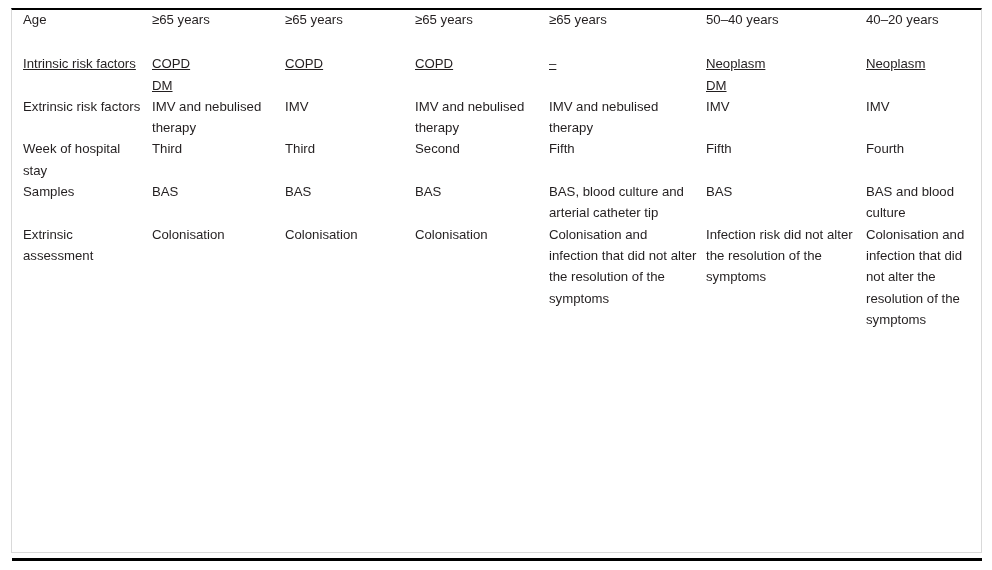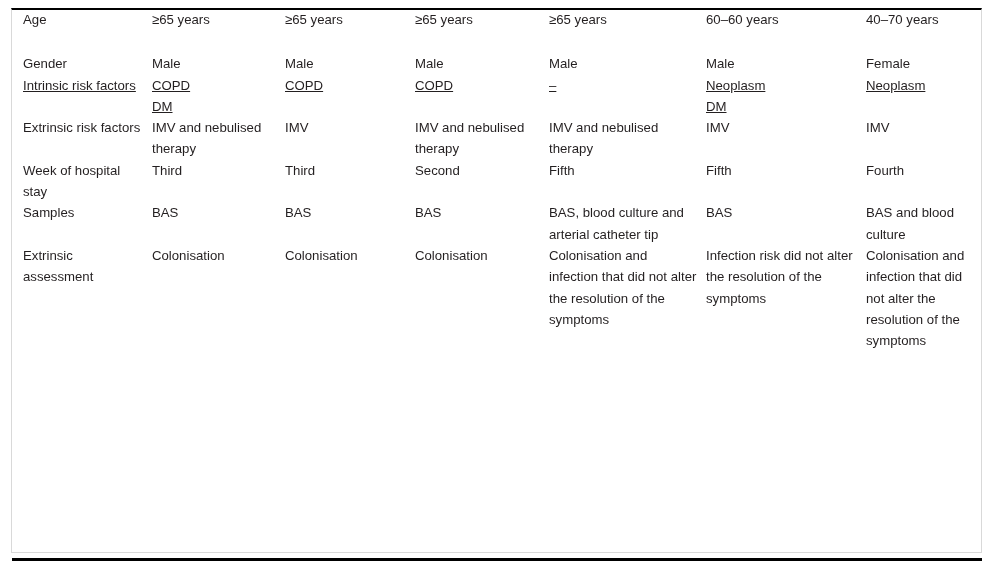--- a/index.html
+++ b/index.html
@@ -107,33 +107,24 @@
         <col class="c5">
         <col class="c6">
     </colgroup>
     <tbody>
       <tr class="r-age">
         <td class="row-label">Age</td>
         <td>≥65 years</td>
         <td>≥65 years</td>
         <td>≥65 years</td>
         <td>≥65 years</td>
-        <td>60–60 years</td>
-        <td>40–70 years</td>
+        <td>50–40 years</td>
+        <td>40–20 years</td>
       </tr>
 
-      <tr class="r-gender">
-        <td class="row-label">Gender</td>
-        <td>Male</td>
-        <td>Male</td>
-        <td>Male</td>
-        <td>Male</td>
-        <td>Male</td>
-        <td>Female</td>
-      </tr>
 
       <tr class="r-intrinsic">
         <td class="row-label">Intrinsic risk factors</td>
         <td class="pre">COPD<br>DM</td>
         <td class="pre">COPD</td>
         <td class="pre">COPD</td>
         <td class="pre">–</td>
         <td class="pre">Neoplasm<br>DM</td>
         <td class="pre">Neoplasm</td>
       </tr>

